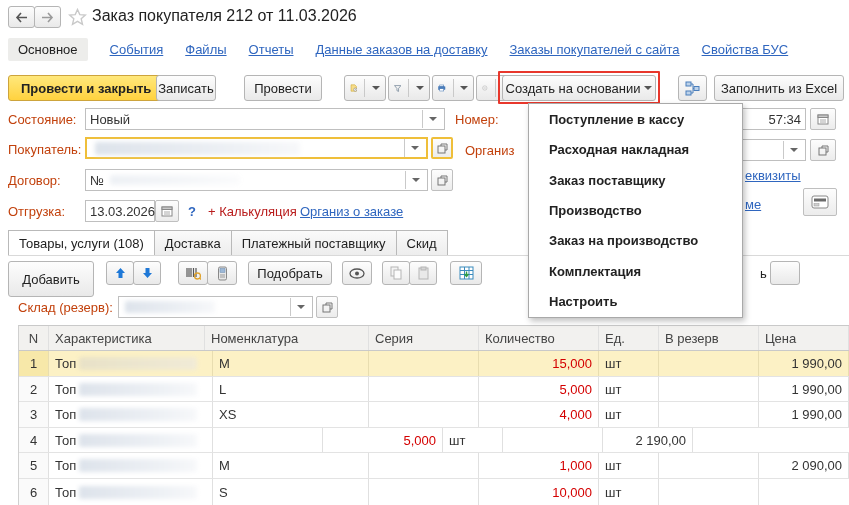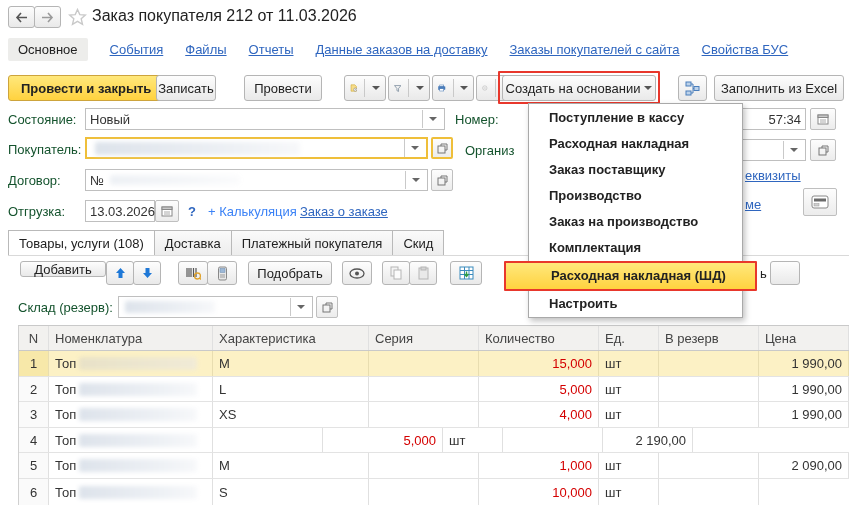--- a/index.html
+++ b/index.html
@@ -1,20 +1,20 @@
 <!DOCTYPE html>
 <html><head>
 <meta charset="utf-8">
 <style>
   * { margin:0; padding:0; box-sizing:border-box; }
   html,body { width:849px; height:505px; overflow:hidden; }
   body { font-family:"Liberation Sans","DejaVu Sans",sans-serif; font-size:13px; color:#333; background:#fff; }
   #scene { position:relative; width:849px; height:505px; background:#fff; overflow:hidden; }
   .abs { position:absolute; }
-  .lbl { color:#14532d; white-space:nowrap; }
+  .lbl { color:#c2410c; white-space:nowrap; }
   .link { color:#2f66bf; text-decoration:underline; white-space:nowrap; cursor:pointer; }
   .btn { display:inline-flex; align-items:center; justify-content:center; gap:4px;
          background:linear-gradient(#fdfdfd,#e9e9e9); border:1px solid #b5b5b5; border-radius:3px;
          height:26px; padding:0 12px; color:#222; white-space:nowrap; cursor:pointer; }
   .btn.icon { padding:0 5px; }
   .btn.yellow { background:linear-gradient(#ffe87c,#ffd23f); border-color:#cda43c; font-weight:bold; }
   .caret { width:0; height:0; border-left:4px solid transparent; border-right:4px solid transparent; border-top:4px solid #555; display:inline-block; }
   .split-div { width:1px; height:18px; background:#c9c9c9; margin:0 3px; }
   .field { background:#fff; border:1px solid #bfbfbf; height:22px; display:flex; align-items:center; padding:0 4px; position:absolute; }
   .field .spacer { flex:1; }
@@ -177,22 +177,22 @@
     <span>13.03.2026</span>
   </div>
   <div class="sq-btn" style="left:155px;top:200px;width:24px;height:22px">
     <svg width="12" height="12" viewBox="0 0 12 12">
         <rect x="1" y="2" width="10" height="9" fill="#fff" stroke="#888"></rect>
         <rect x="1" y="2" width="10" height="2.5" fill="#c9c9c9" stroke="#888"></rect>
         <path d="M3 7 H9 M3 9 H9" stroke="#aaa"></path>
       </svg>
   </div>
   <div class="abs" style="left:188px;top:204px;color:#2f66bf;font-weight:bold">?</div>
-  <div class="abs" style="left:208px;top:204px;color:#3b82f6">+ Калькуляция</div>
-  <div class="abs link" style="left:300px;top:204px">Заказ о заказе</div>
+  <div class="abs" style="left:208px;top:204px;color:#b91c1c">+ Калькуляция</div>
+  <div class="abs link" style="left:300px;top:204px">Организ о заказе</div>
 
   <div class="abs lbl" style="left:455px;top:112px">Номер:</div>
   <div class="field" style="left:650px;top:108px;width:156px;justify-content:flex-end">
     <span>57:34</span>
   </div>
   <div class="sq-btn" style="left:810px;top:108px;width:26px;height:22px">
     <svg width="12" height="12" viewBox="0 0 12 12">
         <rect x="1" y="2" width="10" height="9" fill="#fff" stroke="#888"></rect>
         <rect x="1" y="2" width="10" height="2.5" fill="#c9c9c9" stroke="#888"></rect>
         <path d="M3 7 H9 M3 9 H9" stroke="#aaa"></path>
@@ -218,26 +218,26 @@
     <svg width="18" height="14" viewBox="0 0 18 14">
         <rect x="1" y="1" width="16" height="12" rx="2" fill="#fff" stroke="#888"></rect>
         <rect x="3" y="3.5" width="12" height="3" fill="#6a6a6a"></rect>
         <rect x="3" y="8.5" width="5" height="2.5" fill="#cfcfcf" stroke="#999" stroke-width=".5"></rect>
       </svg>
   </div>
 
   <div class="abs" style="left:8px;top:230px;display:flex">
       <span class="doctab active">Товары, услуги (108)</span>
       <span class="doctab">Доставка</span>
-      <span class="doctab">Платежный покупателя</span>
+      <span class="doctab">Платежный поставщику</span>
       <span class="doctab">Скид</span>
     </div>
   <div class="abs" style="left:8px;top:255px;width:841px;height:1px;background:#d9d9d9"></div>
 
-  <div class="abs btn" style="left:20px;top:261px;width:86px;height:16px">Добавить</div>
+  <div class="abs btn" style="left:8px;top:261px;width:86px;height:36px">Добавить</div>
   <div class="abs btn icon" style="left:106px;top:261px;width:28px;height:24px">
     <svg width="11" height="12" viewBox="0 0 11 12">
         <path d="M5.5 1 L10 6 H7.5 V11 H3.5 V6 H1 Z" fill="#1e78d7"></path>
       </svg>
   </div>
   <div class="abs btn icon" style="left:133px;top:261px;width:28px;height:24px">
     <svg width="11" height="12" viewBox="0 0 11 12">
         <path d="M5.5 11 L1 6 H3.5 V1 H7.5 V6 H10 Z" fill="#1e78d7"></path>
       </svg>
   </div>
@@ -294,22 +294,22 @@
   <div class="sq-btn" style="left:316px;top:296px;width:22px;height:22px">
     <svg width="11" height="11" viewBox="0 0 11 11">
         <rect x="1" y="3" width="7" height="7" fill="none" stroke="#777"></rect>
         <path d="M4 3 V1 H10 V7 H8" fill="none" stroke="#777"></path>
       </svg>
   </div>
 
   <div id="tbl">
       <div class="trow hdr">
         <div class="tcell center" style="width: 30px;">N</div>
+        <div class="tcell" style="width: 156px;">Характеристика</div>
         <div class="tcell" style="width: 164px;">Номенклатура</div>
-        <div class="tcell" style="width: 156px;">Характеристика</div>
         <div class="tcell" style="width: 110px;">Серия</div>
         <div class="tcell" style="width: 120px;">Количество</div>
         <div class="tcell" style="width: 60px;">Ед.</div>
         <div class="tcell" style="width: 100px;">В резерв</div>
         <div class="tcell" style="width: 90px;">Цена</div>
       </div>
       <div class="trow sel" style="height: 26px;">
         <div class="tcell center ncol" style="width: 30px;">1</div>
         <div class="tcell name" style="width: 164px;">
           <span>Топ</span>
@@ -387,17 +387,16 @@
       </div>
     </div>
 
   <div id="ctx-menu">
       <div class="mitem">Поступление в кассу</div>
       <div class="mitem">Расходная накладная</div>
       <div class="mitem">Заказ поставщику</div>
       <div class="mitem">Производство</div>
       <div class="mitem">Заказ на производство</div>
       <div class="mitem">Комплектация</div>
-      <div class="mitem hl">Расходная накладная (ШД)</div>
       <div class="mitem">Настроить</div>
     </div>
 
 </div>
 
 </body></html>

